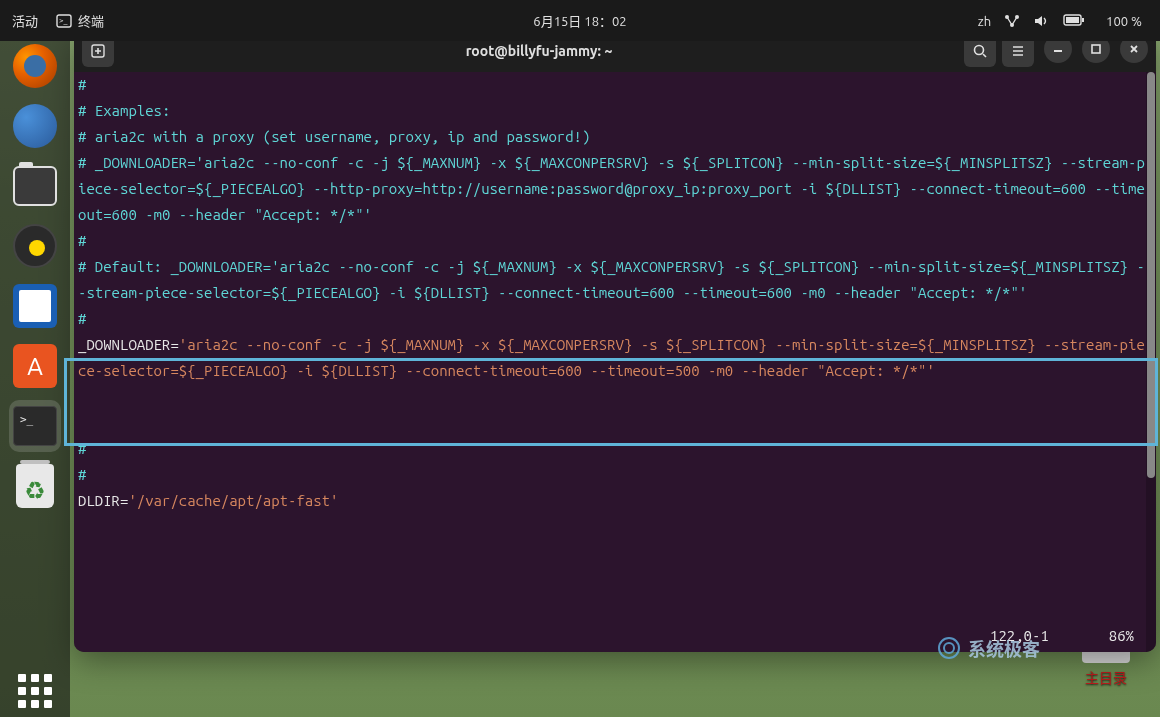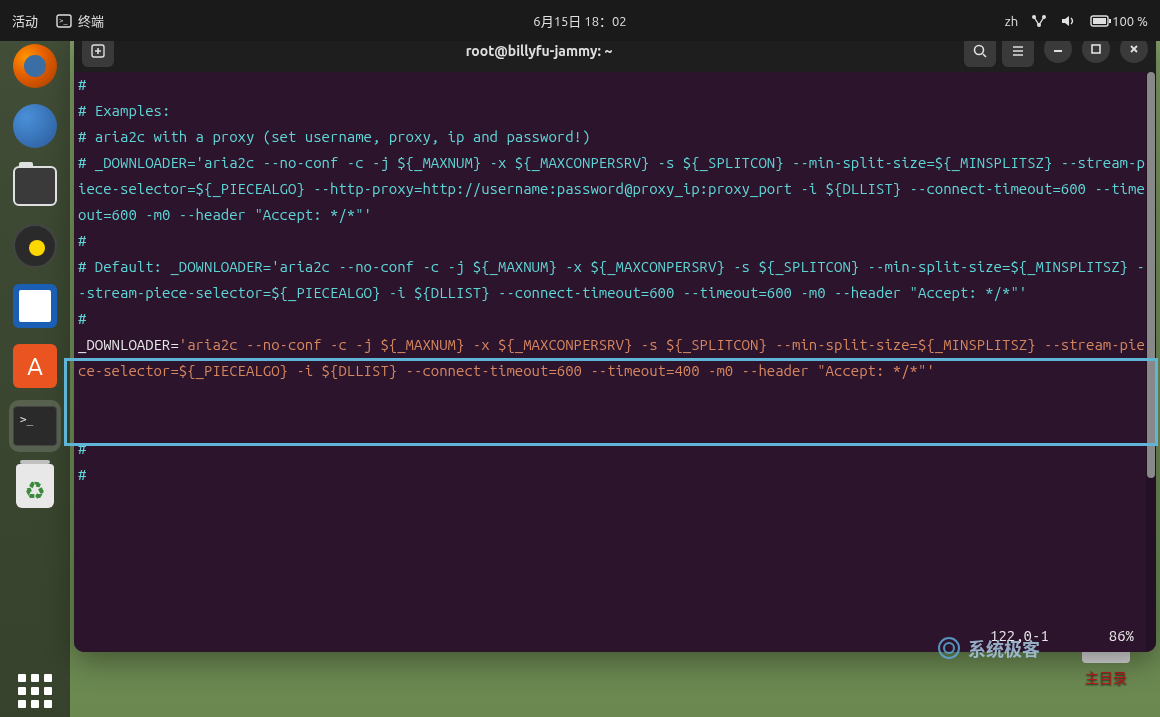--- a/index.html
+++ b/index.html
@@ -19,21 +19,21 @@
     radial-gradient(ellipse 45px 110px at 1050px 470px,#c86aa0 0%,transparent 70%),
     linear-gradient(180deg,#8aa870 0%,#7a9860 30%,#6a8850 100%);
 }
 .topbar {
   position:absolute; top:0; left:0; right:0; height:41px;
   background:#1a1a1a; color:#e0e0e0; display:flex; align-items:center;
   font-size:13px; z-index:100;
 }
 .topbar .left { display:flex; align-items:center; padding-left:12px; gap:18px }
 .topbar .center { position:absolute; left:50%; transform:translateX(-50%) }
-.topbar .right { margin-left:auto; display:flex; align-items:center; gap:12px; padding-right:12px }
+.topbar .right { margin-left:auto; display:flex; align-items:center; gap:12px; padding-right:18px }
 .topbar .icon { display:flex; align-items:center }
 .dock {
   position:absolute; left:0; top:28px; bottom:0; width:70px;
   background:rgba(20,20,20,0.6); z-index:50;
   display:flex; flex-direction:column; align-items:center; padding-top:12px; gap:8px;
 }
 .dock-item {
   width:52px; height:52px; border-radius:10px;
   display:flex; align-items:center; justify-content:center; cursor:pointer;
 }
@@ -147,21 +147,21 @@
           <circle cx="9" cy="12" r="2" fill="#e0e0e0"></circle>
           <path d="M4 4 L9 12 L14 4" stroke="#e0e0e0" fill="none" stroke-width="1.4"></path>
         </svg>
     </span>
     <span class="icon">
       <svg width="18" height="16">
           <path d="M2 6 L5 6 L9 3 L9 13 L5 10 L2 10 Z" fill="#e0e0e0"></path>
           <path d="M11 5 Q14 8 11 11" stroke="#e0e0e0" fill="none" stroke-width="1.4"></path>
         </svg>
     </span>
-    <span class="icon" style="display:flex;align-items:center;gap:0">
+    <span class="icon" style="display:flex;align-items:flex-start;gap:21px">
       <svg width="22" height="12">
           <rect x="1" y="1" width="17" height="10" rx="2" fill="none" stroke="#e0e0e0" stroke-width="1.4"></rect>
           <rect x="3" y="3" width="13" height="6" fill="#e0e0e0"></rect>
           <rect x="19" y="4" width="2" height="4" fill="#e0e0e0"></rect>
         </svg>
       <span>100 %</span>
     </span>
   </div>
 </div>
 
@@ -247,25 +247,26 @@
     </div>
   </div>
   <div class="term-body" id="term-content">
       <div class="term-line"><span class="c-comment">#</span></div>
       <div class="term-line"><span class="c-comment"># Examples:</span></div>
       <div class="term-line"><span class="c-comment"># aria2c with a proxy (set username, proxy, ip and password!)</span></div>
       <div class="term-line"><span class="c-comment"># _DOWNLOADER='aria2c --no-conf -c -j ${_MAXNUM} -x ${_MAXCONPERSRV} -s ${_SPLITCON} --min-split-size=${_MINSPLITSZ} --stream-piece-selector=${_PIECEALGO} --http-proxy=http://username:password@proxy_ip:proxy_port -i ${DLLIST} --connect-timeout=600 --timeout=600 -m0 --header "Accept: */*"'</span></div>
       <div class="term-line"><span class="c-comment">#</span></div>
       <div class="term-line"><span class="c-comment"># Default: _DOWNLOADER='aria2c --no-conf -c -j ${_MAXNUM} -x ${_MAXCONPERSRV} -s ${_SPLITCON} --min-split-size=${_MINSPLITSZ} --stream-piece-selector=${_PIECEALGO} -i ${DLLIST} --connect-timeout=600 --timeout=600 -m0 --header "Accept: */*"'</span></div>
       <div class="term-line"><span class="c-comment">#</span></div>
-      <div class="term-line"><span class="c-white">_DOWNLOADER=</span><span class="c-str">'aria2c --no-conf -c -j ${_MAXNUM} -x ${_MAXCONPERSRV} -s ${_SPLITCON} --min-split-size=${_MINSPLITSZ} --stream-piece-selector=${_PIECEALGO} -i ${DLLIST} --connect-timeout=600 --timeout=400 -m0 --header "Accept: */*"'</span></div>
+      <div class="term-line"><span class="c-white">_DOWNLOADER=</span><span class="c-str">'aria2c --no-conf -c -j ${_MAXNUM} -x ${_MAXCONPERSRV} -s ${_SPLITCON} --min-split-size=${_MINSPLITSZ} --stream-piece-selector=${_PIECEALGO} -i ${DLLIST} --connect-timeout=600 --timeout=500 -m0 --header "Accept: */*"'</span></div>
       <div class="term-line">&nbsp;</div>
       <div class="term-line">&nbsp;</div>
       <div class="term-line"><span class="c-comment">#</span></div>
       <div class="term-line"><span class="c-comment">#</span></div>
+      <div class="term-line"><span class="c-white">DLDIR=</span><span class="c-str">'/var/cache/apt/apt-fast'</span></div>
     </div>
   <div class="scrollbar">
     <div class="scrollbar-thumb"></div>
   </div>
   <div class="status-line">
     <span>122,0-1</span>
     <span>86%</span>
   </div>
 </div>
 

